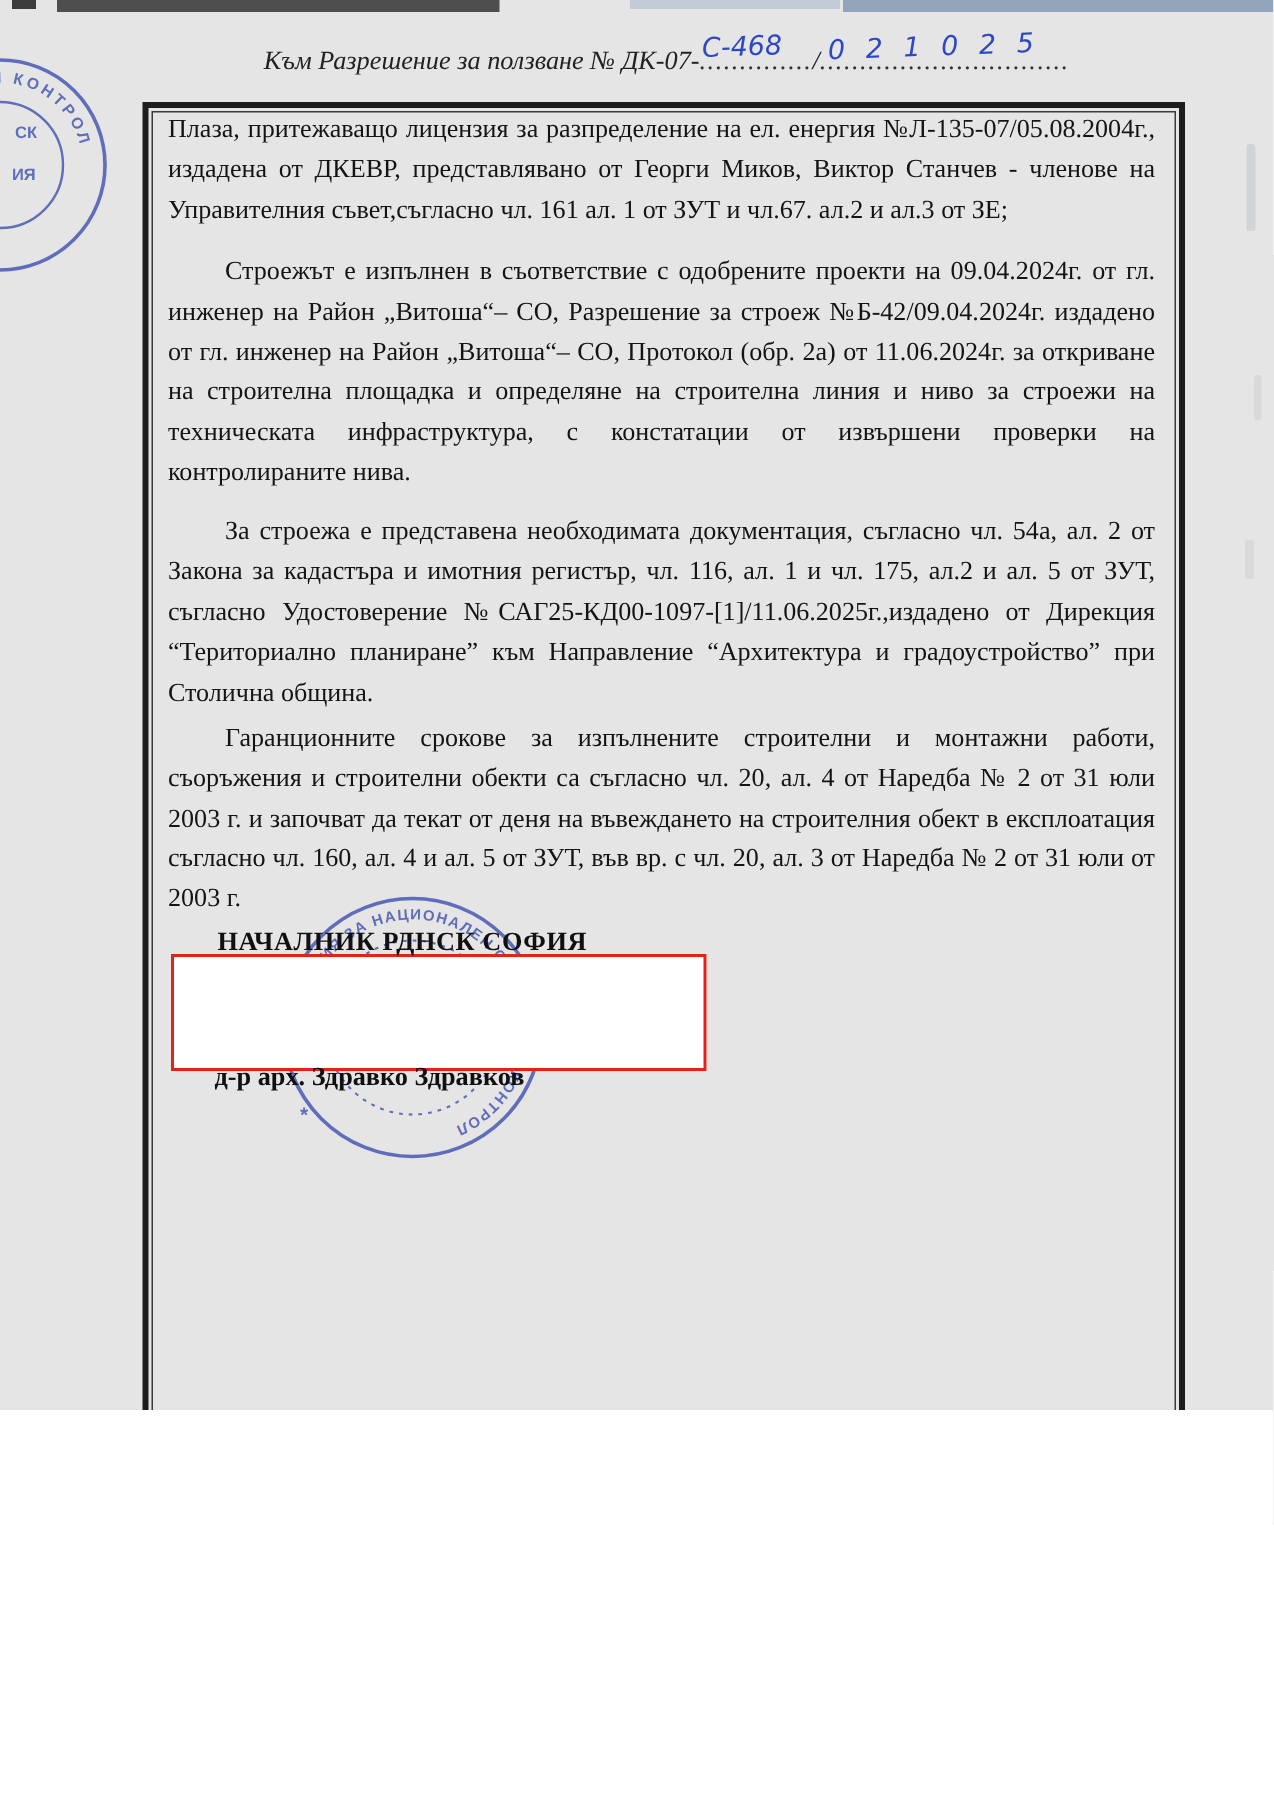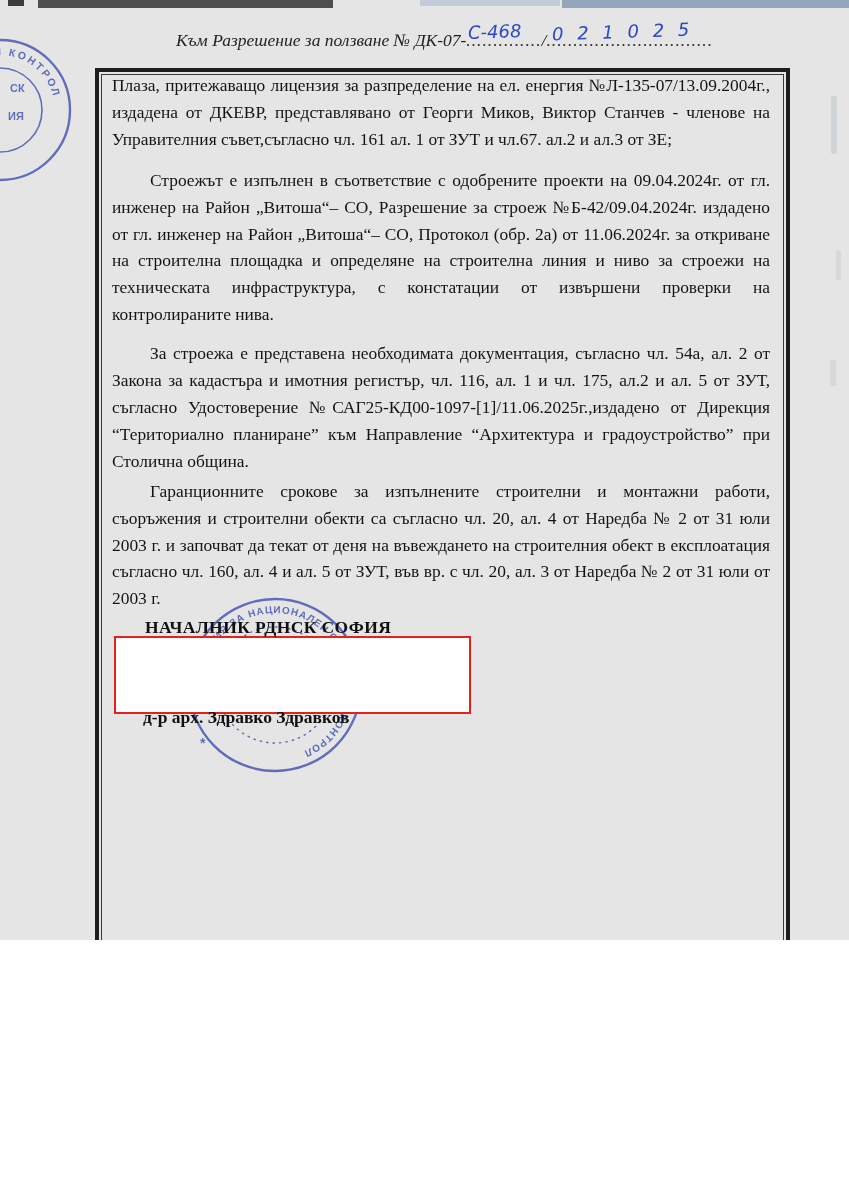--- a/index.html
+++ b/index.html
@@ -80,21 +80,21 @@
     </text>
     <text x="88" y="74" font-family="Liberation Sans, sans-serif" font-size="11" font-weight="bold" fill="#4253b2">СК</text>
     <text x="86" y="102" font-family="Liberation Sans, sans-serif" font-size="11" font-weight="bold" fill="#4253b2">ИЯ</text>
   </svg>
 
   <div class="frame-outer">
     <div class="frame-inner"></div>
   </div>
 
   <div class="doc-text">
-    <p class="gap1">Плаза, притежаващо лицензия за разпределение на ел. енергия №Л-135-07/13.09.2004г., издадена от ДКЕВР, представлявано от Георги Миков, Виктор Станчев - членове на Управителния съвет,съгласно чл. 161 ал. 1 от ЗУТ и чл.67. ал.2 и ал.3 от ЗЕ;</p>
+    <p class="gap1">Плаза, притежаващо лицензия за разпределение на ел. енергия №Л-135-07/05.08.2004г., издадена от ДКЕВР, представлявано от Георги Миков, Виктор Станчев - членове на Управителния съвет,съгласно чл. 161 ал. 1 от ЗУТ и чл.67. ал.2 и ал.3 от ЗЕ;</p>
     <p class="ind gap2">Строежът е изпълнен в съответствие с одобрените проекти на 09.04.2024г. от гл. инженер на Район „Витоша“– СО, Разрешение за строеж №Б-42/09.04.2024г. издадено от гл. инженер на Район „Витоша“– СО, Протокол (обр. 2а) от 11.06.2024г. за откриване на строителна площадка и определяне на строителна линия и ниво за строежи на техническата инфраструктура, с констатации от извършени проверки на контролираните нива.</p>
     <p class="ind gap3">За строежа е представена необходимата документация, съгласно чл. 54а, ал. 2 от Закона за кадастъра и имотния регистър, чл. 116, ал. 1 и чл. 175, ал.2 и ал. 5 от ЗУТ, съгласно Удостоверение №САГ25-КД00-1097-[1]/11.06.2025г.,издадено от Дирекция “Териториално планиране” към Направление “Архитектура и градоустройство” при Столична община.</p>
     <p class="ind">Гаранционните срокове за изпълнените строителни и монтажни работи, съоръжения и строителни обекти са съгласно чл. 20, ал. 4 от Наредба № 2 от 31 юли 2003 г. и започват да текат от деня на въвеждането на строителния обект в експлоатация съгласно чл. 160, ал. 4 и ал. 5 от ЗУТ, във вр. с чл. 20, ал. 3 от Наредба № 2 от 31 юли от 2003 г.</p>
   </div>
 
   <svg class="stamp" style="left:180px;top:592px;" width="190" height="190" viewBox="0 0 190 190">
     <g fill="none" stroke="#4253b2">
       <circle cx="95" cy="93" r="86" stroke-width="2.4"></circle>
       <circle cx="95" cy="93" r="58" stroke-width="1.4" stroke-dasharray="2.5 4"></circle>
     </g>

